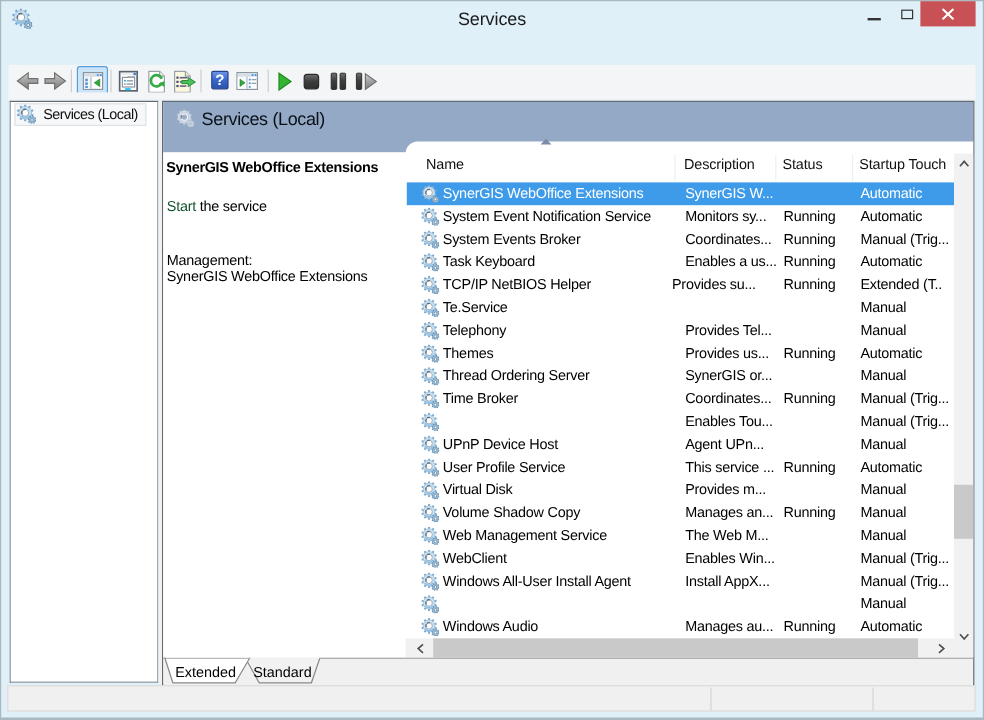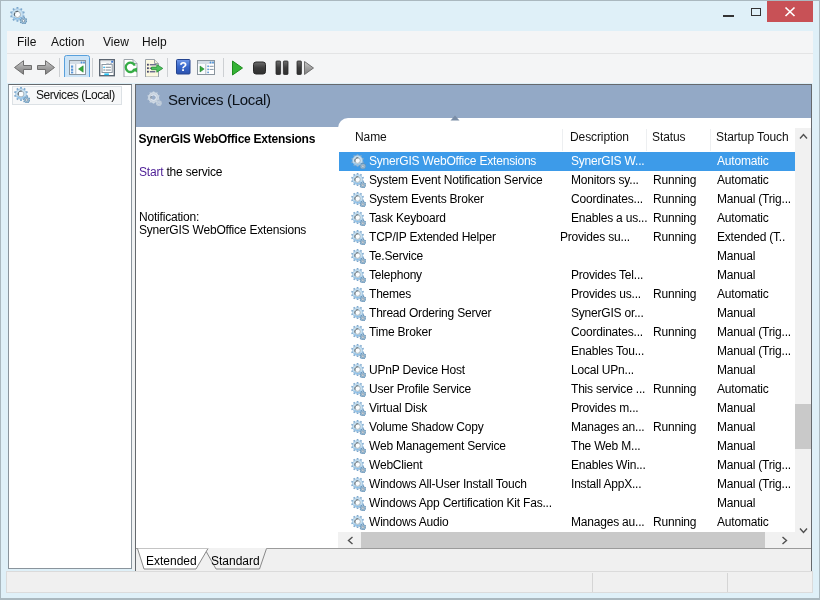--- a/index.html
+++ b/index.html
@@ -50,35 +50,30 @@
 <path d="M3.5 9.4 A4.2 4.2 0 0 0 10.5 9.4" fill="none" stroke="#85BCE8" stroke-width="1.1"></path>
 <circle cx="7" cy="7" r="2.9" fill="#FBFDFE" stroke="#98A5AE" stroke-width="0.8"></circle>
 <path d="M4.6 5.4 A2.9 2.9 0 0 0 4.4 8.2 M5.2 4.6 A2.9 2.9 0 0 1 7.8 4.2" fill="none" stroke="#5E6A73" stroke-width="1.1"></path>
 <path d="M12.76,10.40 L13.01,9.31 L14.19,9.61 L13.90,10.69 L14.58,11.20 L14.58,11.20 L15.53,10.62 L16.15,11.66 L15.18,12.21 L15.30,13.06 L15.30,13.06 L16.39,13.31 L16.09,14.49 L15.01,14.20 L14.50,14.88 L14.50,14.88 L15.08,15.83 L14.04,16.45 L13.49,15.48 L12.64,15.60 L12.64,15.60 L12.39,16.69 L11.21,16.39 L11.50,15.31 L10.82,14.80 L10.82,14.80 L9.87,15.38 L9.25,14.34 L10.22,13.79 L10.10,12.94 L10.10,12.94 L9.01,12.69 L9.31,11.51 L10.39,11.80 L10.90,11.12 L10.90,11.12 L10.32,10.17 L11.36,9.55 L11.91,10.52 L12.76,10.40 Z" fill="#6490B5"></path>
 <circle cx="12.7" cy="13" r="2.7" fill="#A5C8E0" stroke="#6490B5" stroke-width="0.5"></circle>
 <circle cx="12.7" cy="13" r="1.2" fill="#F7FBFD" stroke="#6C8193" stroke-width="0.7"></circle>
       </g>
     </defs>
   </svg>
 <div id="win">
+  <div class="abs" id="titletext">Services</div>
   <svg class="abs" style="left:9px;top:6px" width="17" height="17" viewBox="0 0 16 16">
       <use href="#gearsym"></use>
     </svg>
   <div class="abs" id="minbtn"></div>
   <div class="abs" id="maxbtn"></div>
   <div class="abs" id="closebtn">
     <svg width="46" height="21" viewBox="0 0 46 21">
         <path d="M18.5 6.5 L27.5 15 M27.5 6.5 L18.5 15" stroke="#fff" stroke-width="1.7" fill="none"></path>
       </svg>
-  </div>
-  <div class="abs" id="menubar">
-    <div class="menuitem" style="left:10px">File</div>
-    <div class="menuitem" style="left:44px">Action</div>
-    <div class="menuitem" style="left:96px">View</div>
-    <div class="menuitem" style="left:135px">Help</div>
   </div>
   <div class="abs" id="toolbar">
 <svg class="abs" style="left:0;top:0" width="806" height="29" viewBox="0 0 806 29">
 <defs>
 <linearGradient id="agrad" x1="0" y1="0" x2="0" y2="1">
 <stop offset="0" stop-color="#CFCFCF"></stop>
             <stop offset="0.45" stop-color="#A5A5A5"></stop>
             <stop offset="1" stop-color="#7E7E7E"></stop>
 </linearGradient>
 <linearGradient id="qgrad" x1="0" y1="0" x2="0" y2="1">
@@ -188,22 +183,22 @@
 <circle cx="7" cy="7" r="2.9" fill="#9AAEC9" stroke="#EDF2F7" stroke-width="1"></circle>
 <path d="M4.6 5.4 A2.9 2.9 0 0 0 4.4 8.2" fill="none" stroke="#5E6A77" stroke-width="1"></path>
 <path d="M12.76,10.40 L13.01,9.31 L14.19,9.61 L13.90,10.69 L14.58,11.20 L14.58,11.20 L15.53,10.62 L16.15,11.66 L15.18,12.21 L15.30,13.06 L15.30,13.06 L16.39,13.31 L16.09,14.49 L15.01,14.20 L14.50,14.88 L14.50,14.88 L15.08,15.83 L14.04,16.45 L13.49,15.48 L12.64,15.60 L12.64,15.60 L12.39,16.69 L11.21,16.39 L11.50,15.31 L10.82,14.80 L10.82,14.80 L9.87,15.38 L9.25,14.34 L10.22,13.79 L10.10,12.94 L10.10,12.94 L9.01,12.69 L9.31,11.51 L10.39,11.80 L10.90,11.12 L10.90,11.12 L10.32,10.17 L11.36,9.55 L11.91,10.52 L12.76,10.40 Z" fill="#A5B5C9"></path>
 <circle cx="12.7" cy="13" r="2.7" fill="#B6C4D4" stroke="#D3DDE8" stroke-width="0.5"></circle>
 <circle cx="12.7" cy="13" r="1.2" fill="#9AAEC9" stroke="#DDE5EE" stroke-width="0.7"></circle>
         </svg>
     </div>
     <div class="abs" id="descarea"></div>
     <div class="abs" id="listarea"></div>
     <div class="desct" style="left:2.5px;top:47px;font-weight:bold;letter-spacing:-0.25px">SynerGIS WebOffice Extensions</div>
-    <div class="desct" style="left:3px;top:80px"><span style="color:#4c1d95;">Start</span> the service</div>
-    <div class="desct" style="left:3px;top:125px">Notification:</div>
+    <div class="desct" style="left:3px;top:80px"><span style="color:#14532d;">Start</span> the service</div>
+    <div class="desct" style="left:3px;top:125px">Management:</div>
     <div class="desct" style="left:3px;top:138px">SynerGIS WebOffice Extensions</div>
     <div class="hdrtext" style="left:219px;top:45px">Name</div>
     <div class="hdrtext" style="left:434px;top:45px">Description</div>
     <div class="hdrtext" style="left:516px;top:45px">Status</div>
     <div class="hdrtext" style="left:580px;top:45px">Startup Touch</div>
     <svg class="abs" style="left:314px;top:30px" width="10" height="6" viewBox="0 0 10 6">
         <path d="M5 0.5 L9.5 5.5 L0.5 5.5 Z" fill="#7A8DA6"></path>
       </svg>
     <div class="hdrsep" style="left:426px;top:44px;height:22px"></div>
     <div class="hdrsep" style="left:510px;top:44px;height:22px"></div>
@@ -240,21 +235,21 @@
         </svg>
         <div class="cell" style="left:30px">Task Keyboard</div>
         <div class="cell" style="left:232px">Enables a us...</div>
         <div class="cell" style="left:314px">Running</div>
         <div class="cell" style="left:378px">Automatic</div>
       </div>
 <div class="row" style="top:143px">
         <svg class="gicon" viewBox="0 0 16 16" width="15" height="15">
           <use href="#gearsym"></use>
         </svg>
-        <div class="cell" style="left:30px">TCP/IP Extended Helper</div>
+        <div class="cell" style="left:30px">TCP/IP NetBIOS Helper</div>
         <div class="cell" style="left:221px">Provides su...</div>
         <div class="cell" style="left:314px">Running</div>
         <div class="cell" style="left:378px">Extended (T..</div>
       </div>
 <div class="row" style="top:162px">
         <svg class="gicon" viewBox="0 0 16 16" width="15" height="15">
           <use href="#gearsym"></use>
         </svg>
         <div class="cell" style="left:30px">Te.Service</div>
         <div class="cell" style="left:378px">Manual</div>
@@ -298,21 +293,21 @@
           <use href="#gearsym"></use>
         </svg>
         <div class="cell" style="left:232px">Enables Tou...</div>
         <div class="cell" style="left:378px">Manual (Trig...</div>
       </div>
 <div class="row" style="top:276px">
         <svg class="gicon" viewBox="0 0 16 16" width="15" height="15">
           <use href="#gearsym"></use>
         </svg>
         <div class="cell" style="left:30px">UPnP Device Host</div>
-        <div class="cell" style="left:232px">Local UPn...</div>
+        <div class="cell" style="left:232px">Agent UPn...</div>
         <div class="cell" style="left:378px">Manual</div>
       </div>
 <div class="row" style="top:295px">
         <svg class="gicon" viewBox="0 0 16 16" width="15" height="15">
           <use href="#gearsym"></use>
         </svg>
         <div class="cell" style="left:30px">User Profile Service</div>
         <div class="cell" style="left:232px">This service ...</div>
         <div class="cell" style="left:314px">Running</div>
         <div class="cell" style="left:378px">Automatic</div>
@@ -347,29 +342,28 @@
           <use href="#gearsym"></use>
         </svg>
         <div class="cell" style="left:30px">WebClient</div>
         <div class="cell" style="left:232px">Enables Win...</div>
         <div class="cell" style="left:378px">Manual (Trig...</div>
       </div>
 <div class="row" style="top:390px">
         <svg class="gicon" viewBox="0 0 16 16" width="15" height="15">
           <use href="#gearsym"></use>
         </svg>
-        <div class="cell" style="left:30px">Windows All-User Install Touch</div>
+        <div class="cell" style="left:30px">Windows All-User Install Agent</div>
         <div class="cell" style="left:232px">Install AppX...</div>
         <div class="cell" style="left:378px">Manual (Trig...</div>
       </div>
 <div class="row" style="top:409px">
         <svg class="gicon" viewBox="0 0 16 16" width="15" height="15">
           <use href="#gearsym"></use>
         </svg>
-        <div class="cell" style="left:30px">Windows App Certification Kit Fas...</div>
         <div class="cell" style="left:378px">Manual</div>
       </div>
 <div class="row" style="top:428px">
         <svg class="gicon" viewBox="0 0 16 16" width="15" height="15">
           <use href="#gearsym"></use>
         </svg>
         <div class="cell" style="left:30px">Windows Audio</div>
         <div class="cell" style="left:232px">Manages au...</div>
         <div class="cell" style="left:314px">Running</div>
         <div class="cell" style="left:378px">Automatic</div>

